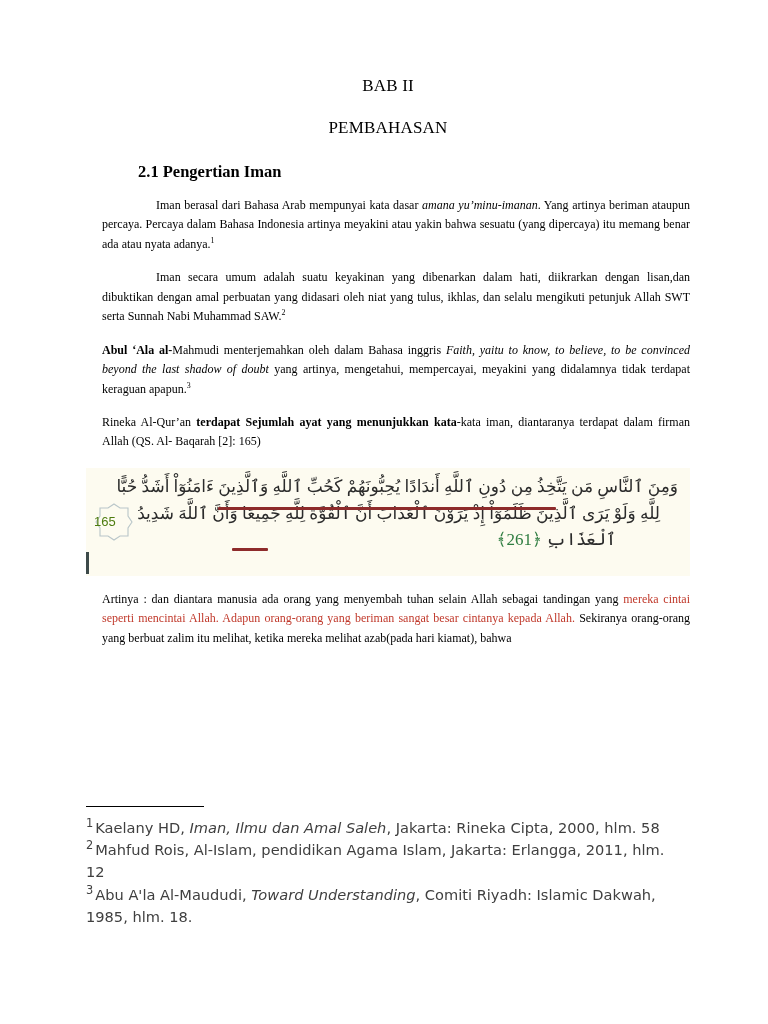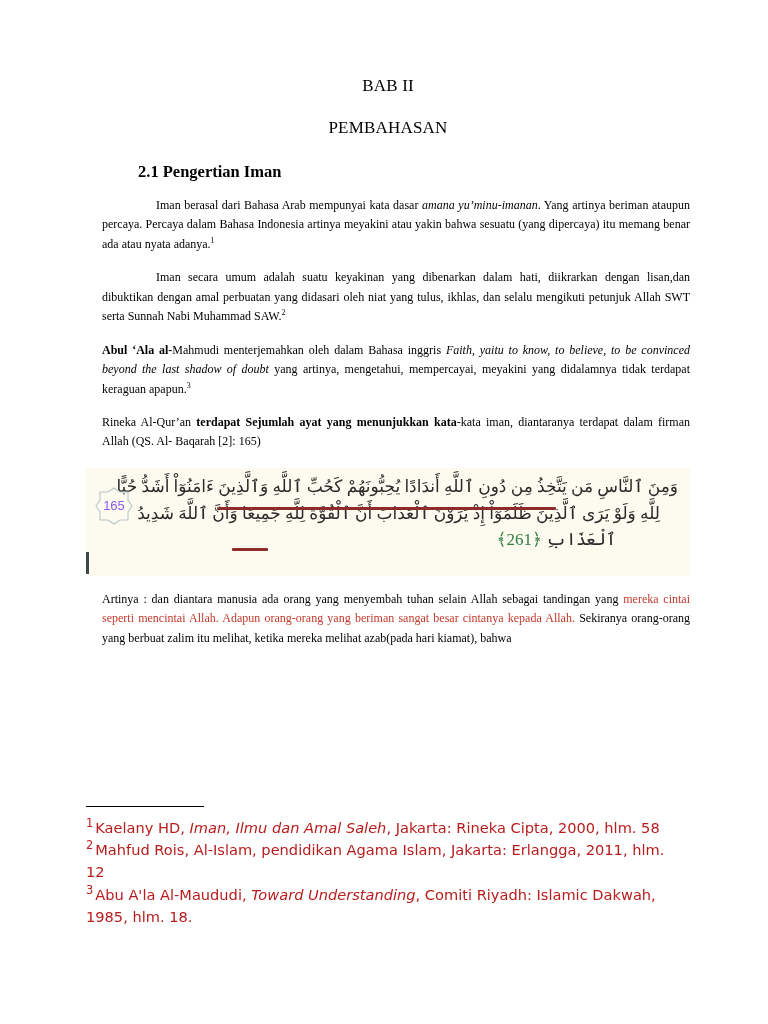--- a/index.html
+++ b/index.html
@@ -74,29 +74,28 @@
     direction: rtl;
   }
   .ayah-line.l1 { margin: 4px 8px 0 0; }
   .ayah-line.l2 { margin: 10px 26px 0 0; }
   .ayah-line.l3 { margin: 9px 70px 0 0; text-align: right; }
   .tj-green   { color: #2f7d41; }
 
   .ayah-badge {
     position: absolute;
     left: 8px;
-    top: 18px;
+    top: 34px;
     width: 40px;
     height: 40px;
     display: flex;
     align-items: center;
-    justify-content: center;
     font-family: "Liberation Sans", sans-serif;
     font-size: 13px;
-    color: #8b5cf6;
+    color: #4d7c0f;
     direction: ltr;
   }
   .ayah-badge .rosette {
     position: absolute;
     inset: 0;
   }
   .ayah-badge span { position: relative; z-index: 2; }
 
   .underline-mark {
     position: absolute;
@@ -126,21 +125,21 @@
   .fn-rule {
     width: 118px;
     height: 0;
     border-top: 1.4px solid #000;
     margin: 0 0 10px 0;
   }
   .footnote {
     font-family: "DejaVu Sans", "Liberation Sans", sans-serif;
     font-size: 14.6px;
     line-height: 1.52;
-    color: #b91c1c;
+    color: #404040;
     text-align: left;
   }
   .footnote .marker {
     font-size: 0.78em;
     vertical-align: super;
     line-height: 0;
     margin-right: 2px;
   }
 </style>
 </head>

